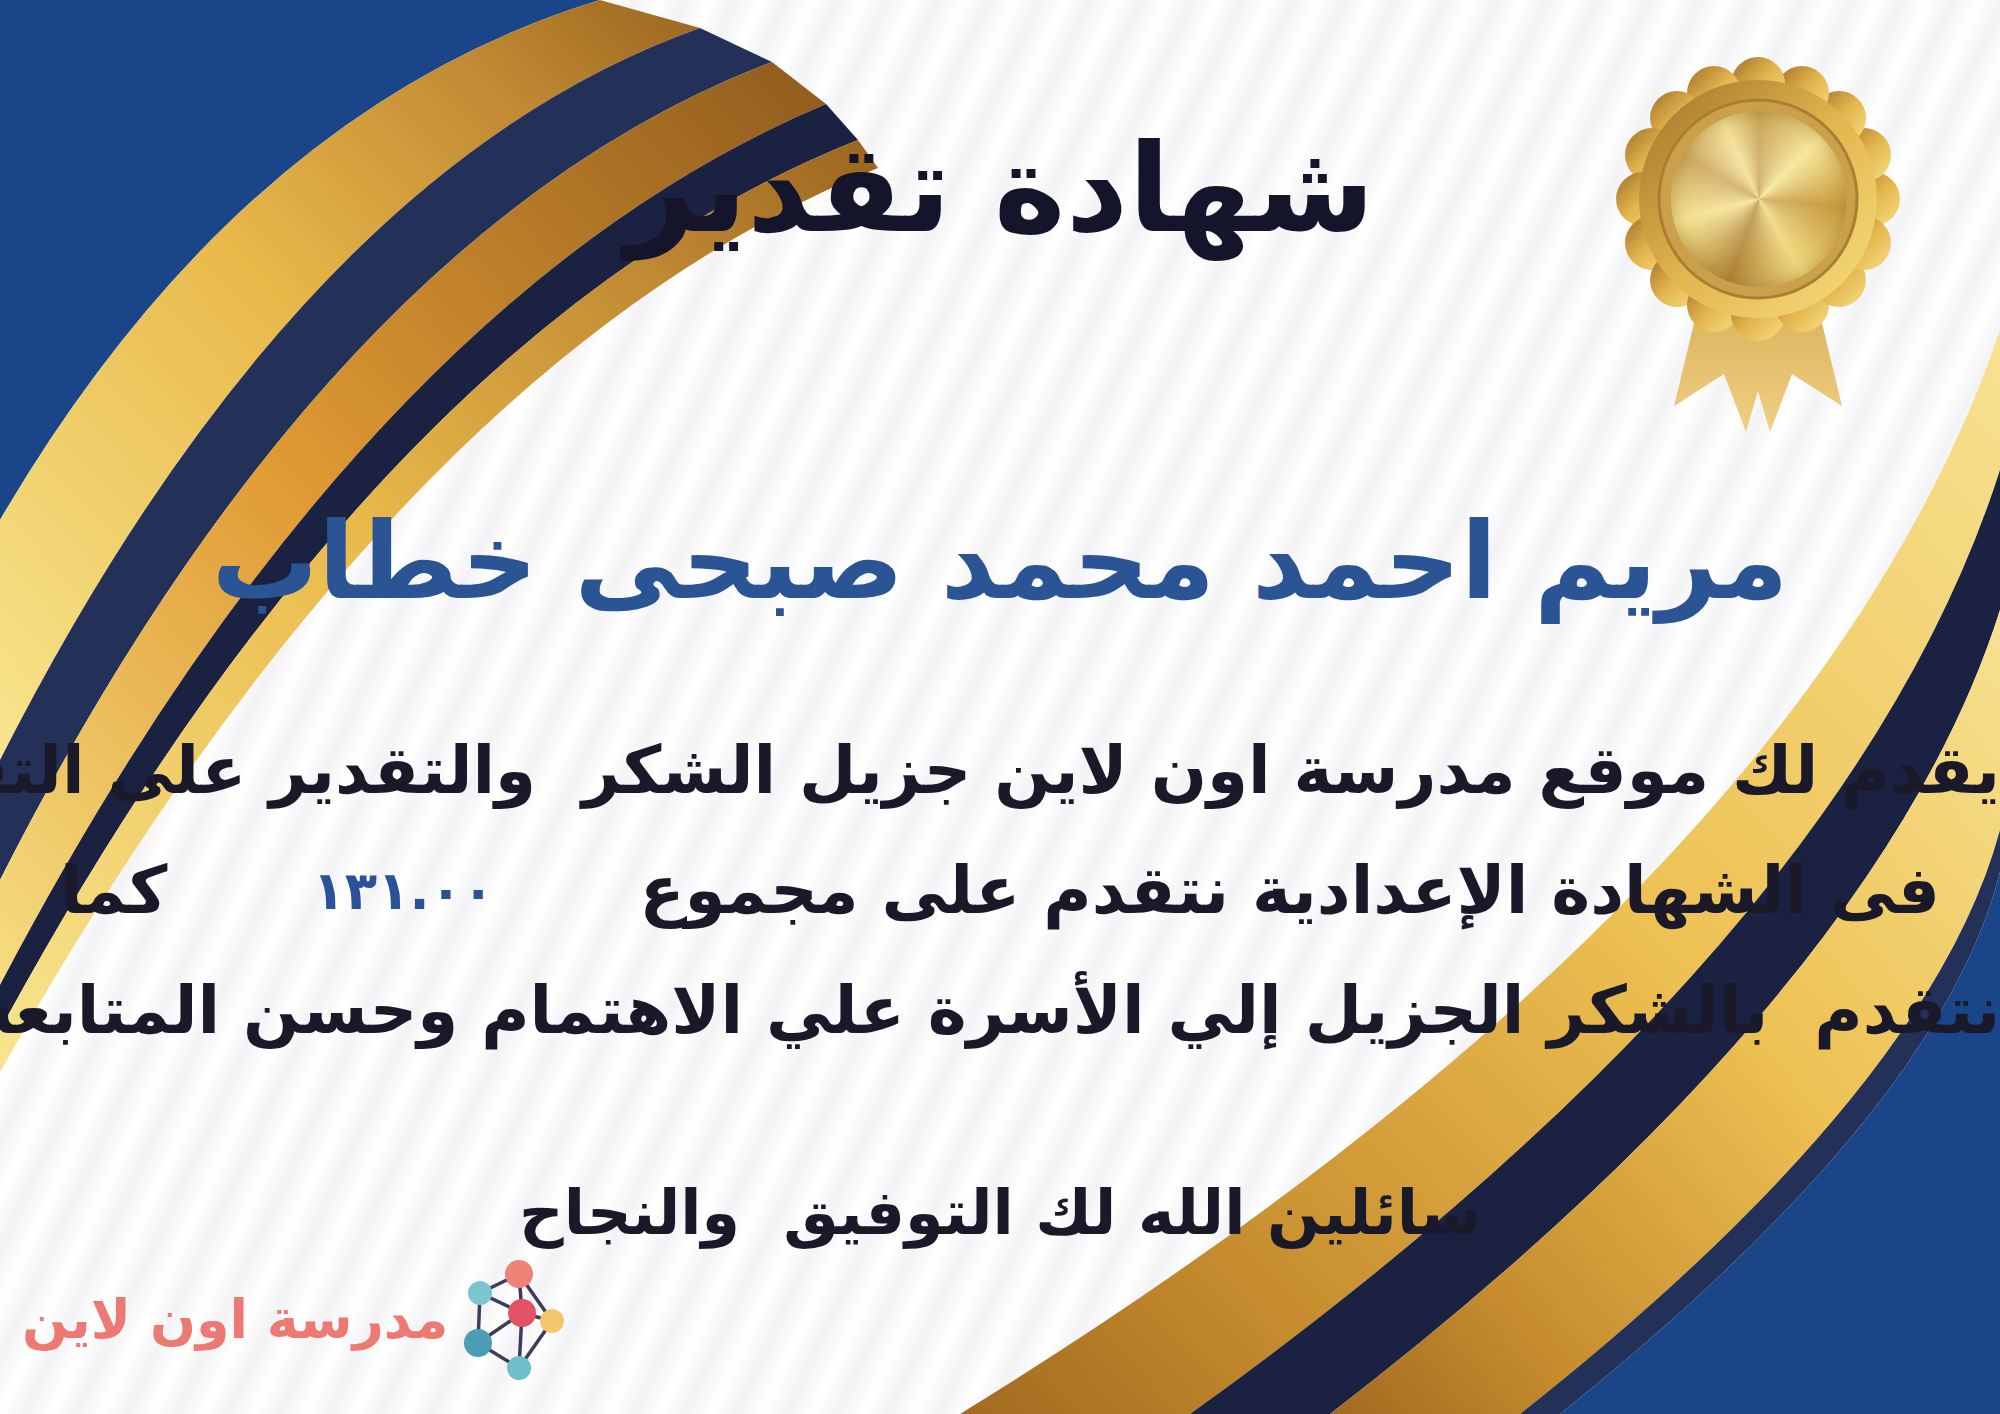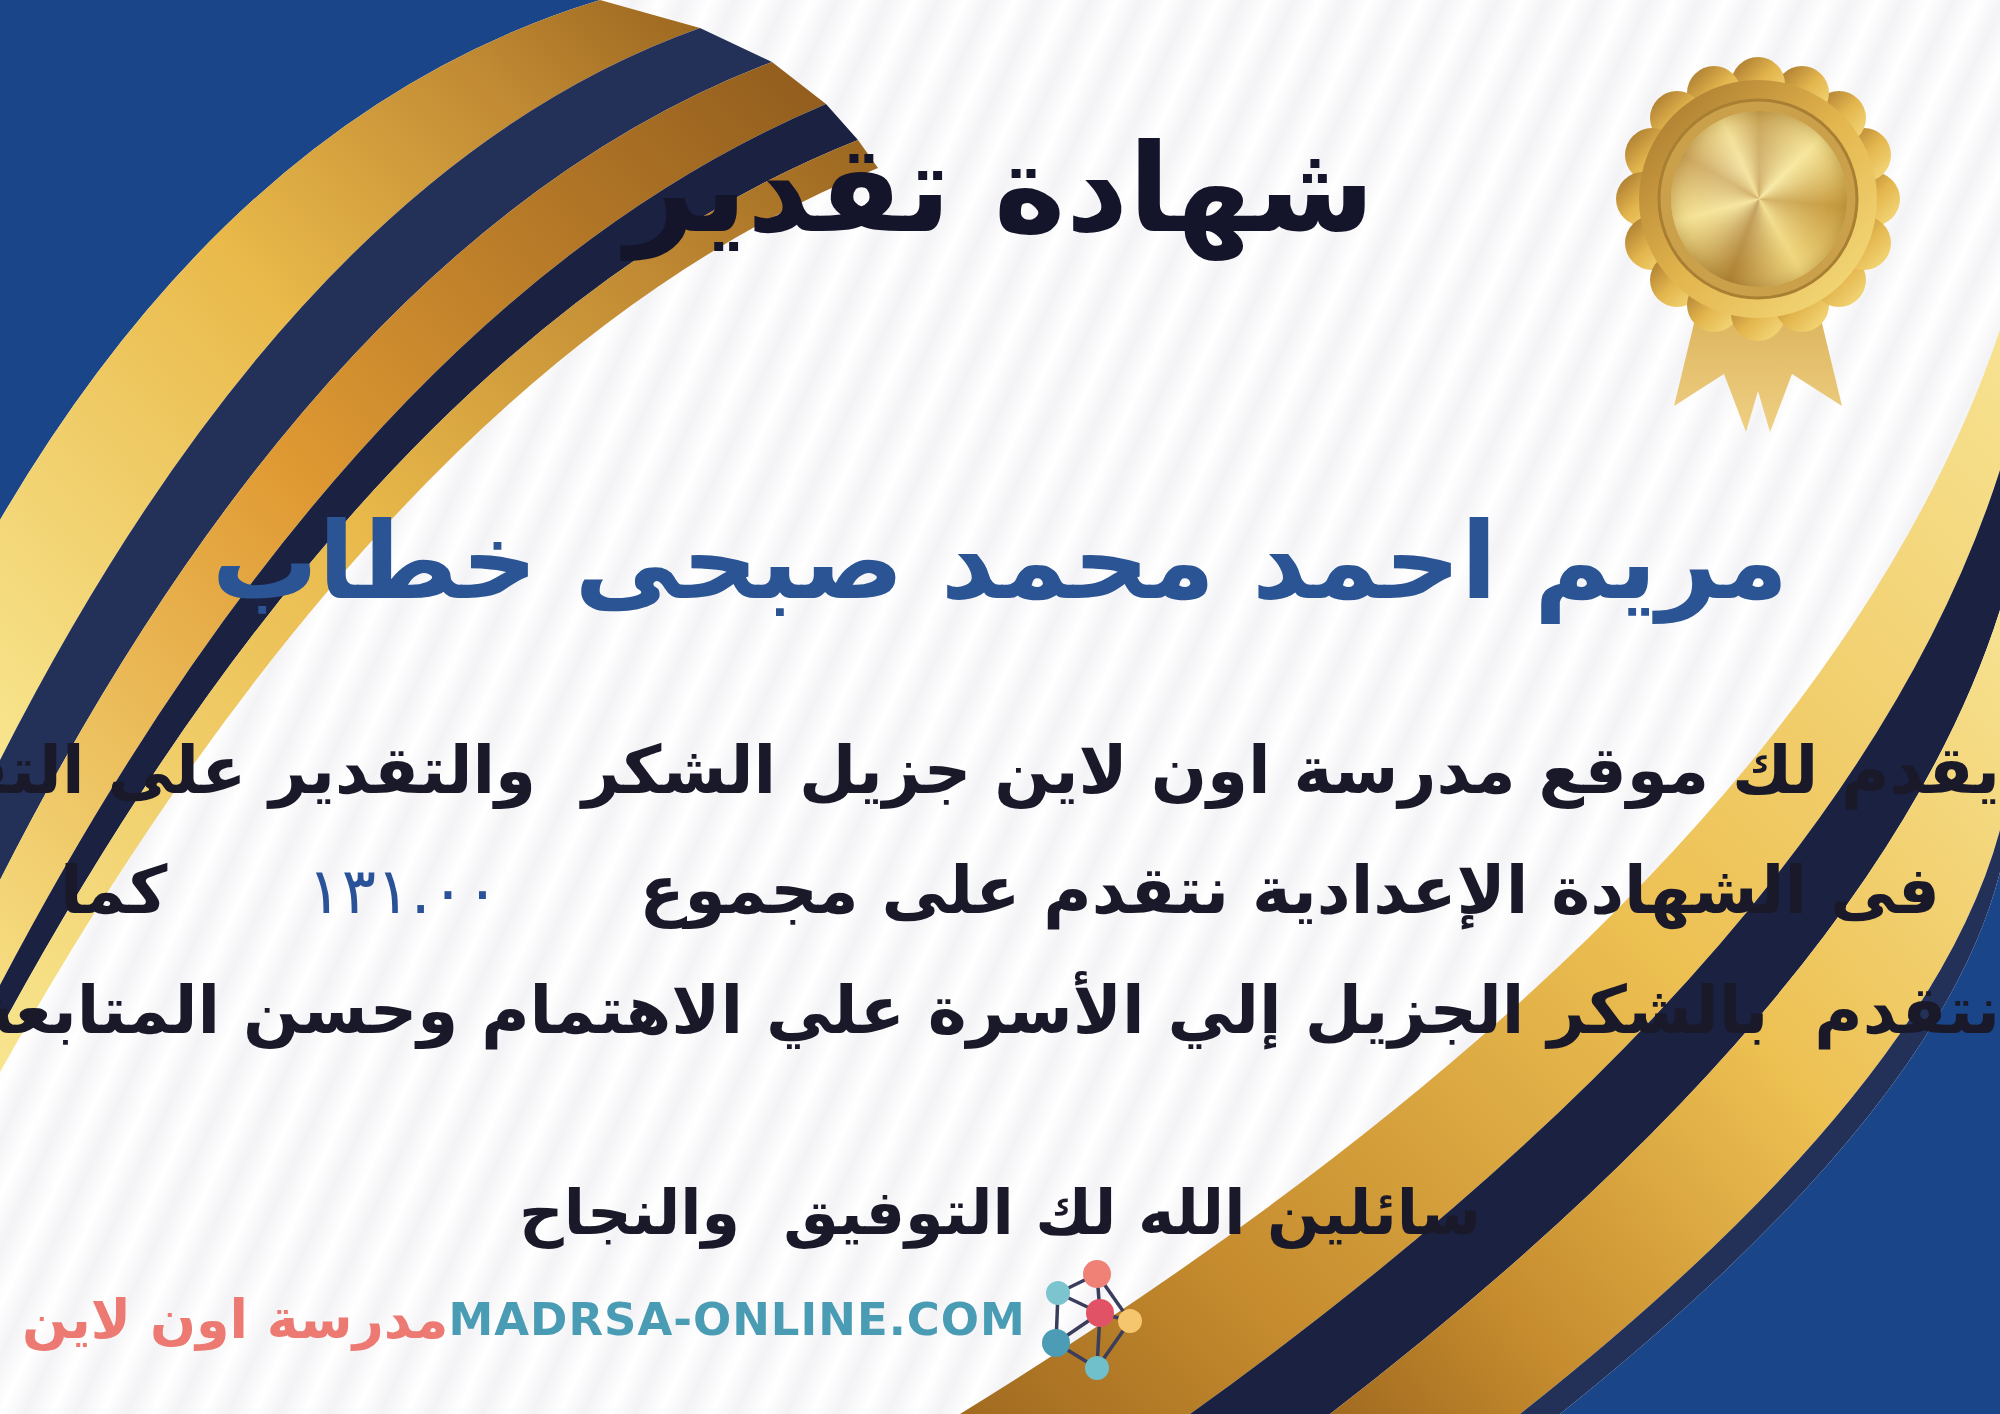--- a/index.html
+++ b/index.html
@@ -13,21 +13,21 @@
   }
   .decor-svg{position:absolute;inset:0;width:100%;height:100%;}
   .txt{position:absolute;left:0;width:100%;text-align:center;direction:rtl;white-space:pre;}
   .title{top:118px;font-size:122px;font-weight:700;color:#14142a;letter-spacing:1px;}
   .name{top:500px;font-size:106px;font-weight:700;color:#2a5494;}
   .body-line{font-weight:600;color:#191929;font-size:66px;}
   .line1{top:732px;}
   .line2{top:852px;display:flex;flex-direction:row;justify-content:space-between;
          width:1880px;left:60px;align-items:center;}
   .line3{top:972px;}
-  .score{color:#2a5298;font-size:64px;font-weight:400;letter-spacing:2px;}
+  .score{color:#2a5298;font-size:53px;font-weight:700;letter-spacing:2px;}
   .closing{top:1128px;font-size:62px;font-weight:600;color:#191929;margin-top:48px;}
   .medal-wrap{position:absolute;left:1608px;top:44px;width:300px;height:390px;}
   .medal-disc{
     position:absolute;left:1671px;top:111px;width:176px;height:176px;border-radius:50%;
     background:
       radial-gradient(circle at 38% 32%, rgba(255,255,235,.40), rgba(255,255,255,0) 62%),
       conic-gradient(from 0deg,#bf9238,#f6e492 45deg,#c89d42 95deg,#f0d77f 150deg,
         #b3873a 200deg,#f4df8a 255deg,#c3953e 300deg,#efd67c 335deg,#bf9238 360deg);
     box-shadow:inset 0 0 18px rgba(120,80,10,.35);
   }
@@ -123,21 +123,20 @@
     <span>كما</span>
   </div>
 
   <div class="txt body-line line3">نتقدم  بالشكر الجزيل إلي الأسرة علي الاهتمام وحسن المتابعة</div>
 
   <div class="txt closing">سائلين الله لك التوفيق  والنجاح</div>
 
   <div class="logo">
     <div class="logo-text">
       <div class="logo-arabic">مدرسة اون لاين</div>
-      <div class="logo-domain">MADRSA-ONLINE.COM</div>
     </div>
     <svg width="100" height="124" viewBox="0 0 100 124">
       <g stroke="#3a3d5c" stroke-width="3.5">
         <line x1="55" y1="16" x2="16" y2="35"></line>
           <line x1="55" y1="16" x2="58" y2="55"></line>
         <line x1="55" y1="16" x2="88" y2="63"></line>
           <line x1="16" y1="35" x2="58" y2="55"></line>
         <line x1="16" y1="35" x2="14" y2="85"></line>
           <line x1="58" y1="55" x2="88" y2="63"></line>
         <line x1="58" y1="55" x2="14" y2="85"></line>

